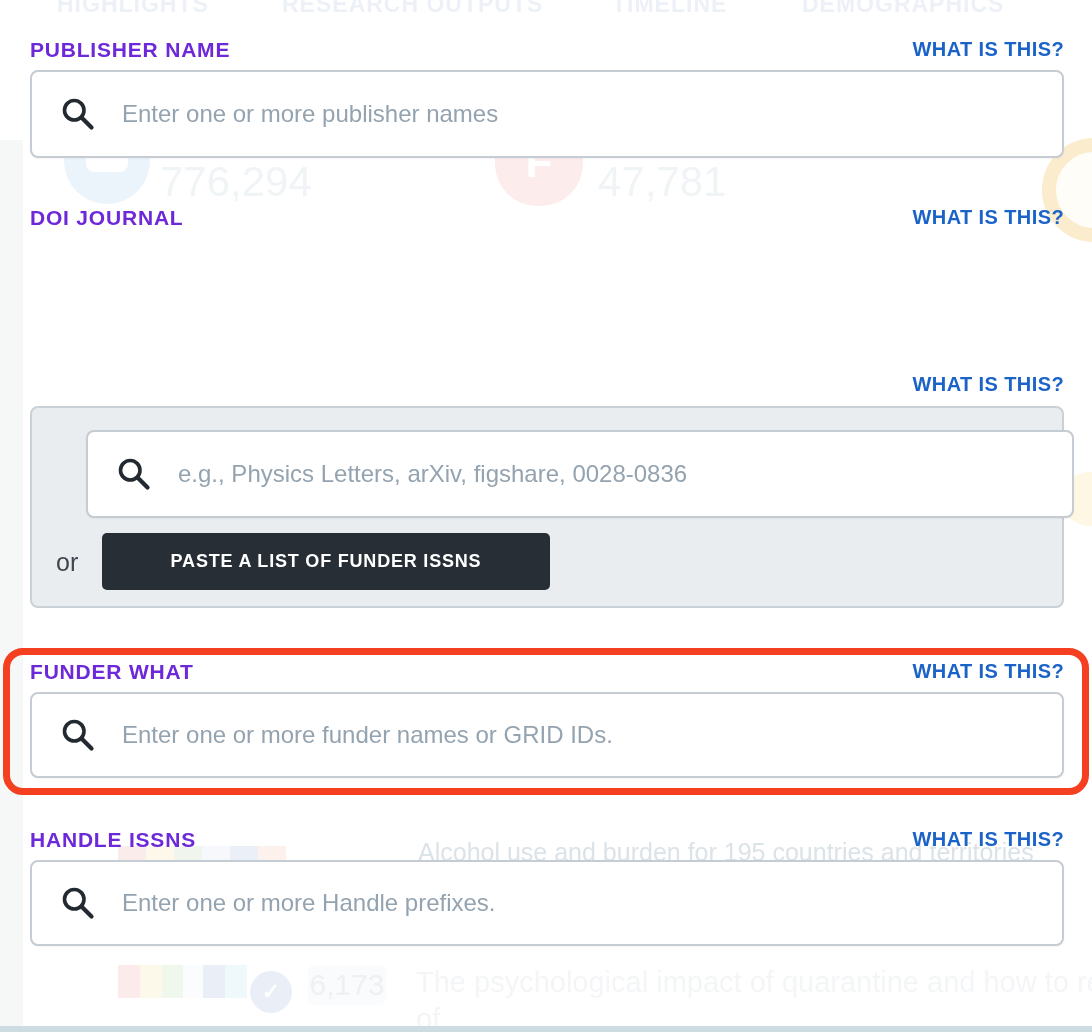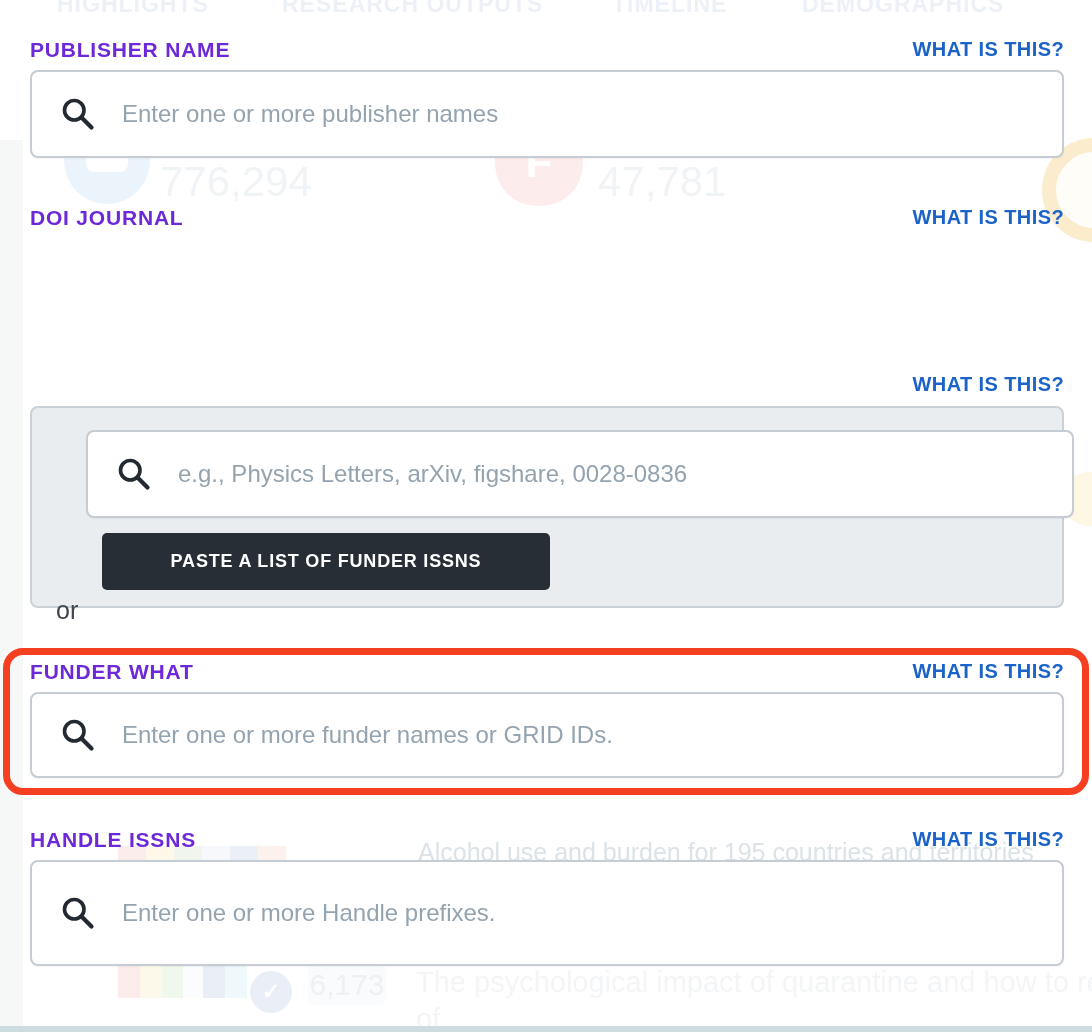--- a/index.html
+++ b/index.html
@@ -86,21 +86,21 @@
     font-family:"Liberation Sans", sans-serif; font-size:24px; color:#3c4854;
   }
   .search-field input::placeholder { color:#94a3b0; opacity:1; }
 
   .journal-panel {
     position:absolute; left:30px; top:406px; width:1034px; height:202px;
     background:#e9edf0; border:2px solid #c9d0d6; border-radius:8px;
   }
   .journal-panel .search-field { left:22px; top:22px; width:988px;margin-left:32px; }
   .or-label {
-    position:absolute; left:24px; top:140px; font-size:25px; color:#3f464e;margin-top:48px;
+    position:absolute; left:24px; top:140px; font-size:25px; color:#3f464e;
   }
   .paste-btn {
     position:absolute; left:70px; top:125px; width:448px; height:57px;
     background:#272e36; color:#ffffff; border:none; border-radius:5px;
     font-family:"Liberation Sans", sans-serif; font-size:18px; font-weight:700;
     letter-spacing:0.8px; cursor:pointer;
   }
   .highlight-annotation {
     position:absolute; left:3px; top:648px; width:1086px; height:147px;
     border:7px solid #f43f20; border-radius:20px;
@@ -187,21 +187,21 @@
     <svg width="36" height="36" viewBox="0 0 24 24" fill="none">
       <circle cx="9.5" cy="9.5" r="6.5" stroke="#232930" stroke-width="2.4"></circle>
       <line x1="14.5" y1="14.5" x2="21" y2="21" stroke="#232930" stroke-width="2.8" stroke-linecap="round"></line>
     </svg>
     <input type="text" placeholder="Enter one or more funder names or GRID IDs." style="">
   </div>
   <div class="highlight-annotation"></div>
 
   <span class="field-label" style="top:828px">HANDLE ISSNS</span>
   <a class="help-link" href="#" style="top:828px">WHAT IS THIS?</a>
-  <div class="search-field" style="top:860px; height:106px">
+  <div class="search-field" style="top:860px; height:86px">
     <svg width="36" height="36" viewBox="0 0 24 24" fill="none">
       <circle cx="9.5" cy="9.5" r="6.5" stroke="#232930" stroke-width="2.4"></circle>
       <line x1="14.5" y1="14.5" x2="21" y2="21" stroke="#232930" stroke-width="2.8" stroke-linecap="round"></line>
     </svg>
     <input type="text" placeholder="Enter one or more Handle prefixes." style="">
   </div>
 
 </div>
 
 </body></html>

